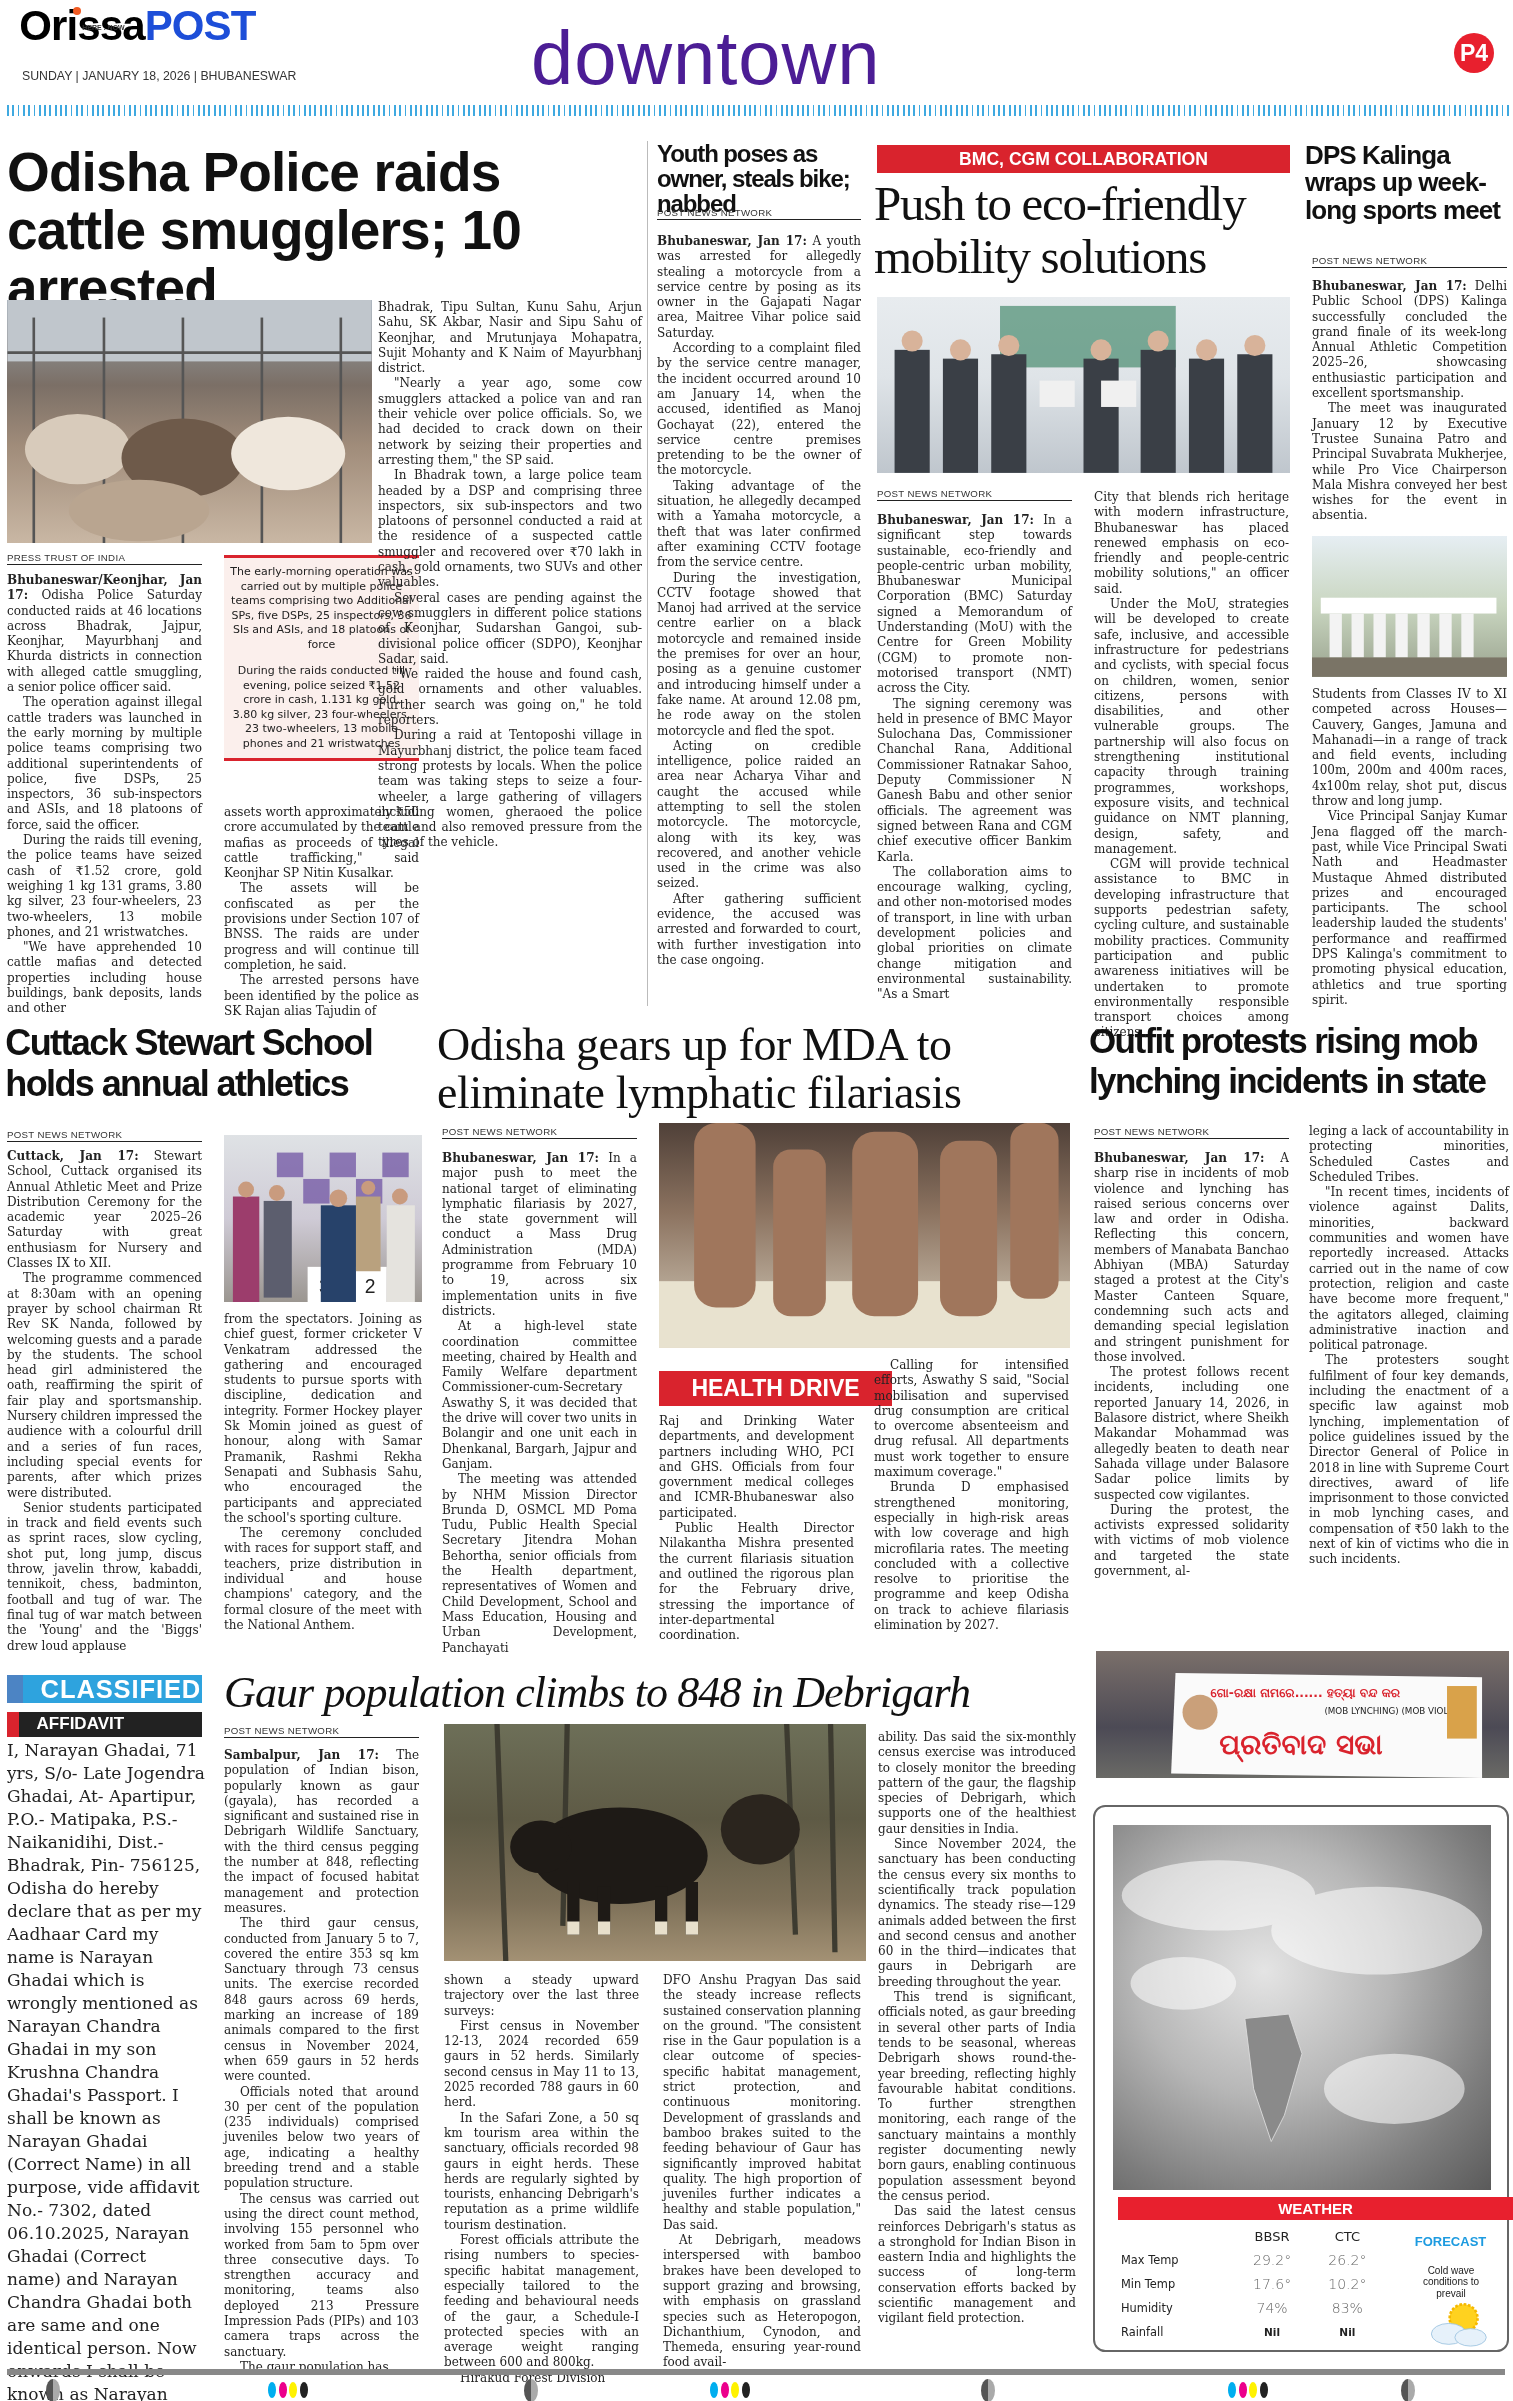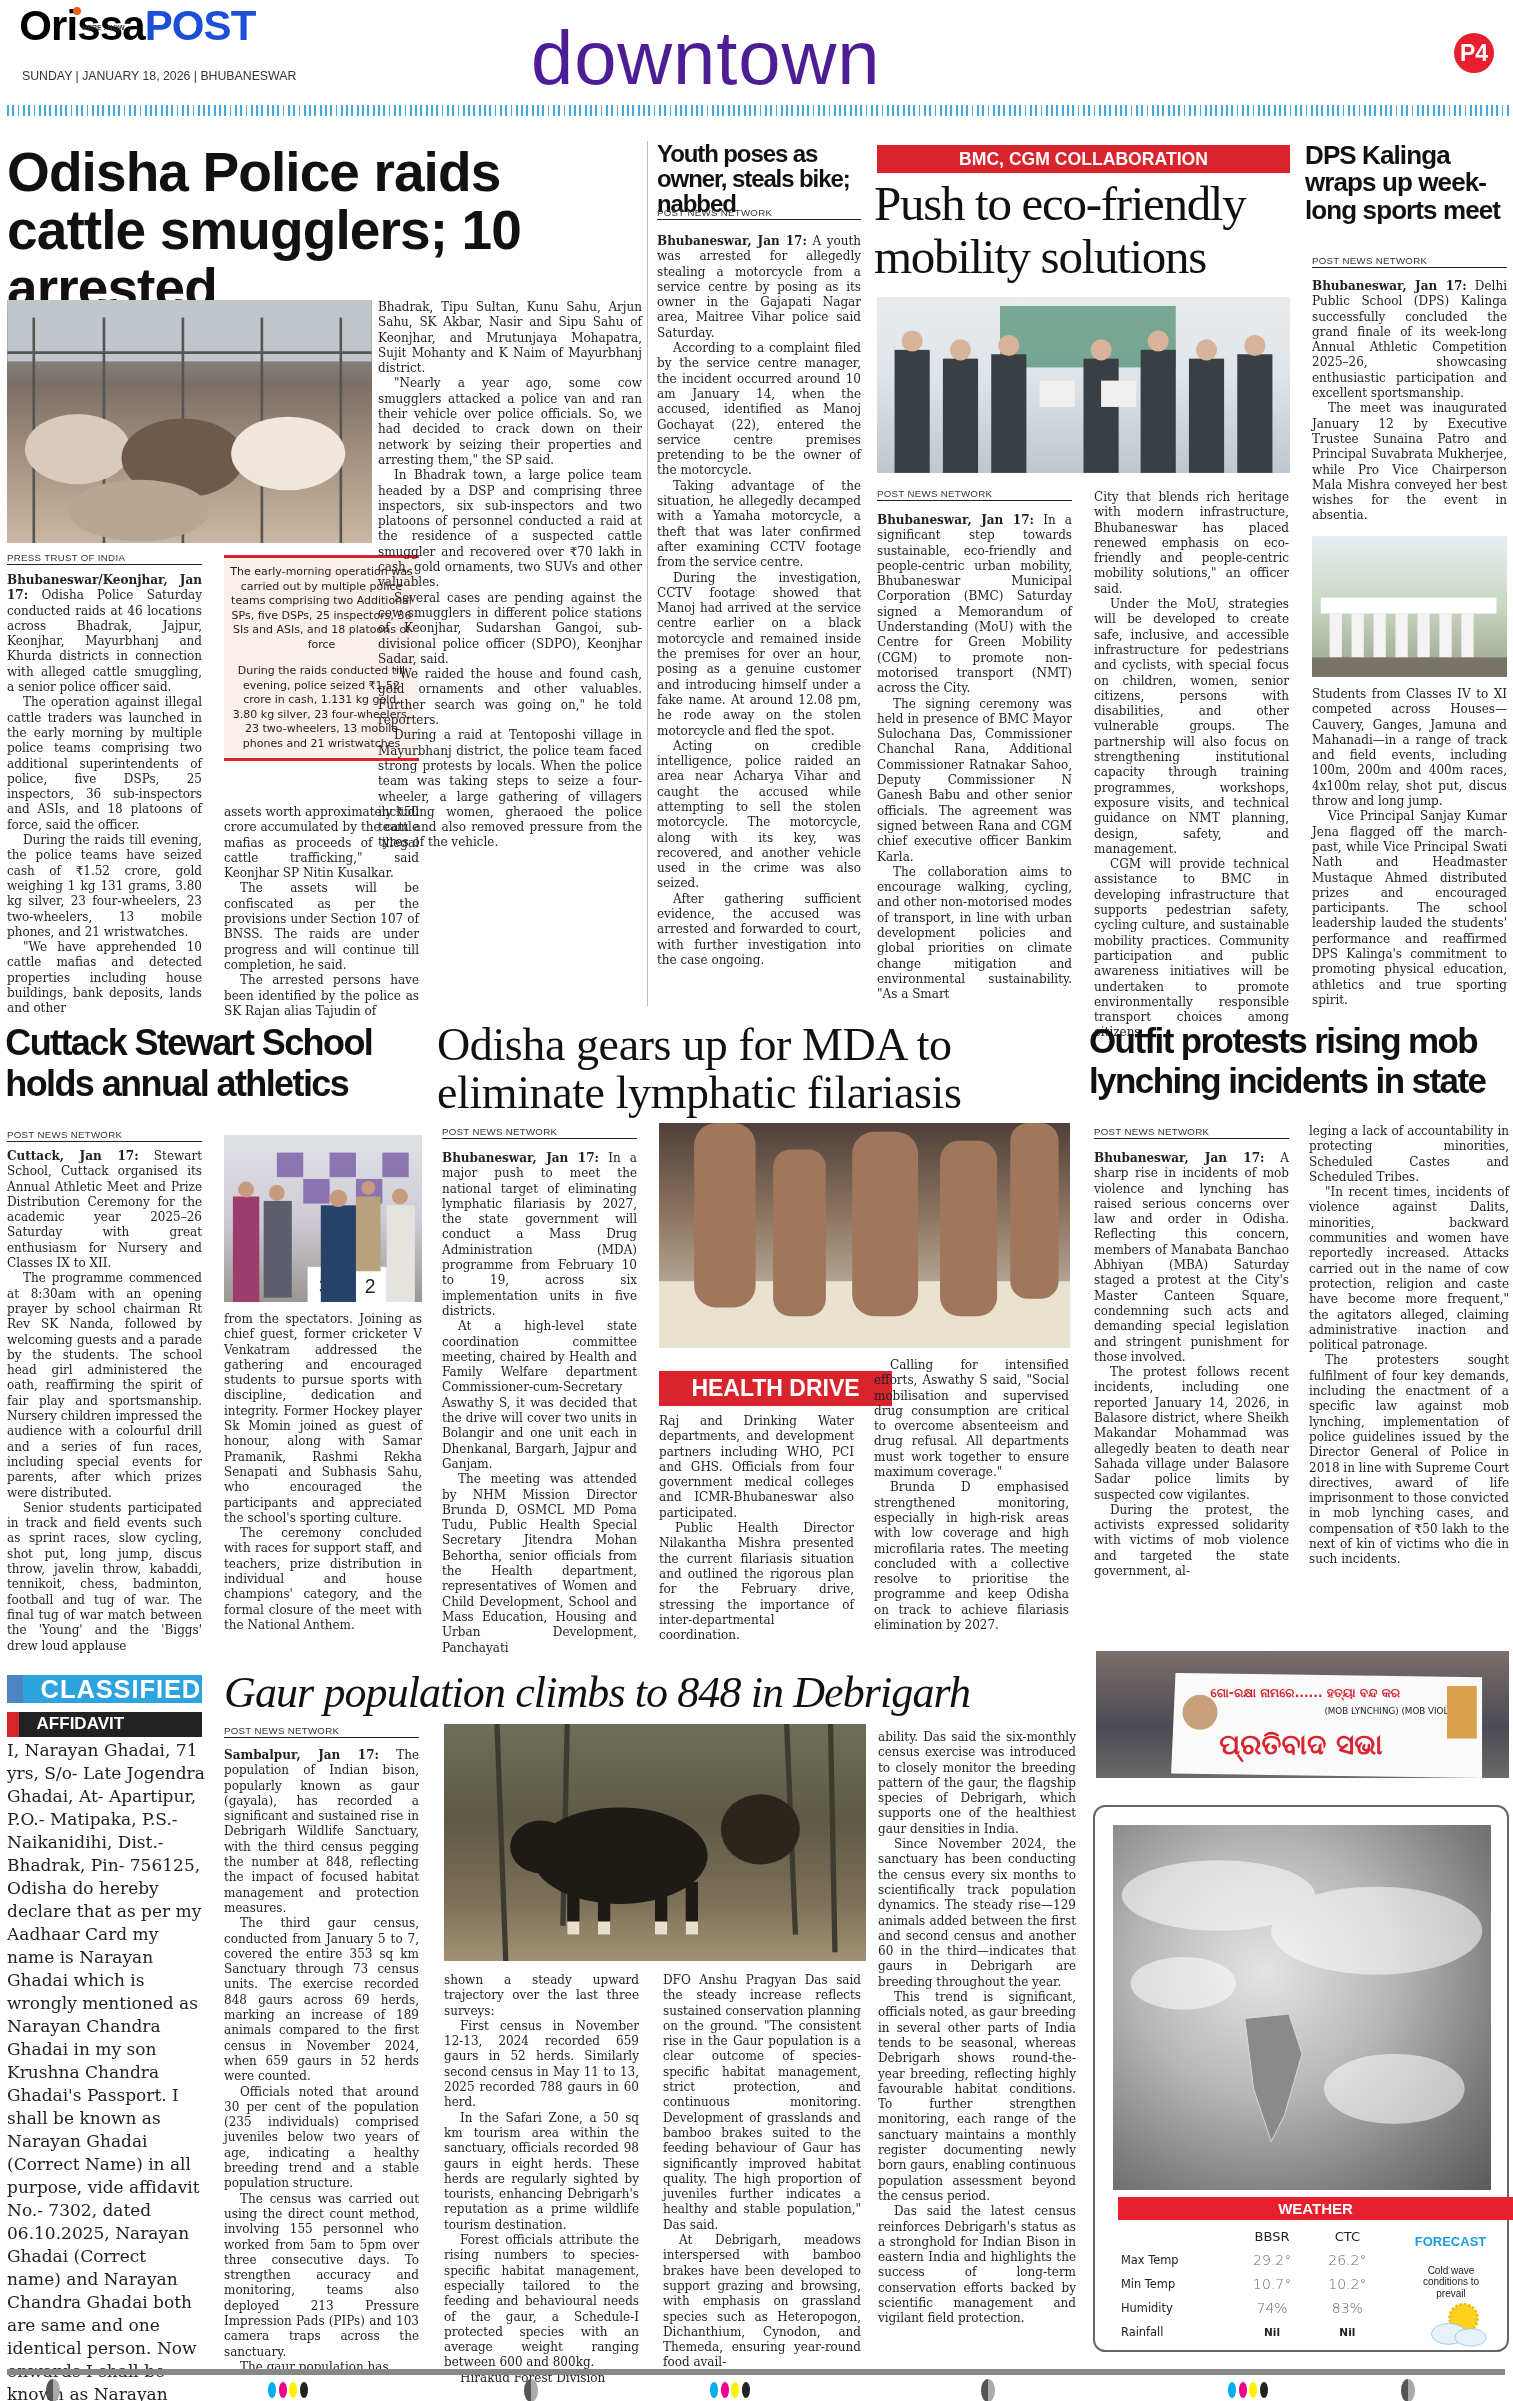--- a/index.html
+++ b/index.html
@@ -341,21 +341,21 @@
       <td style="text-align:center;font-size:13px">BBSR</td>
       <td style="text-align:center;font-size:13px">CTC</td>
     </tr>
     <tr style="height:24px">
       <td>Max Temp</td>
           <td class="val">29.2°</td>
           <td class="val">26.2°</td>
     </tr>
     <tr style="height:24px">
       <td>Min Temp</td>
-          <td class="val">10.7°</td>
+          <td class="val">17.6°</td>
           <td class="val">10.2°</td>
     </tr>
     <tr style="height:24px">
       <td>Humidity</td>
           <td class="val">74%</td>
           <td class="val">83%</td>
     </tr>
     <tr style="height:24px">
       <td>Rainfall</td>
           <td class="nil">Nil</td>

